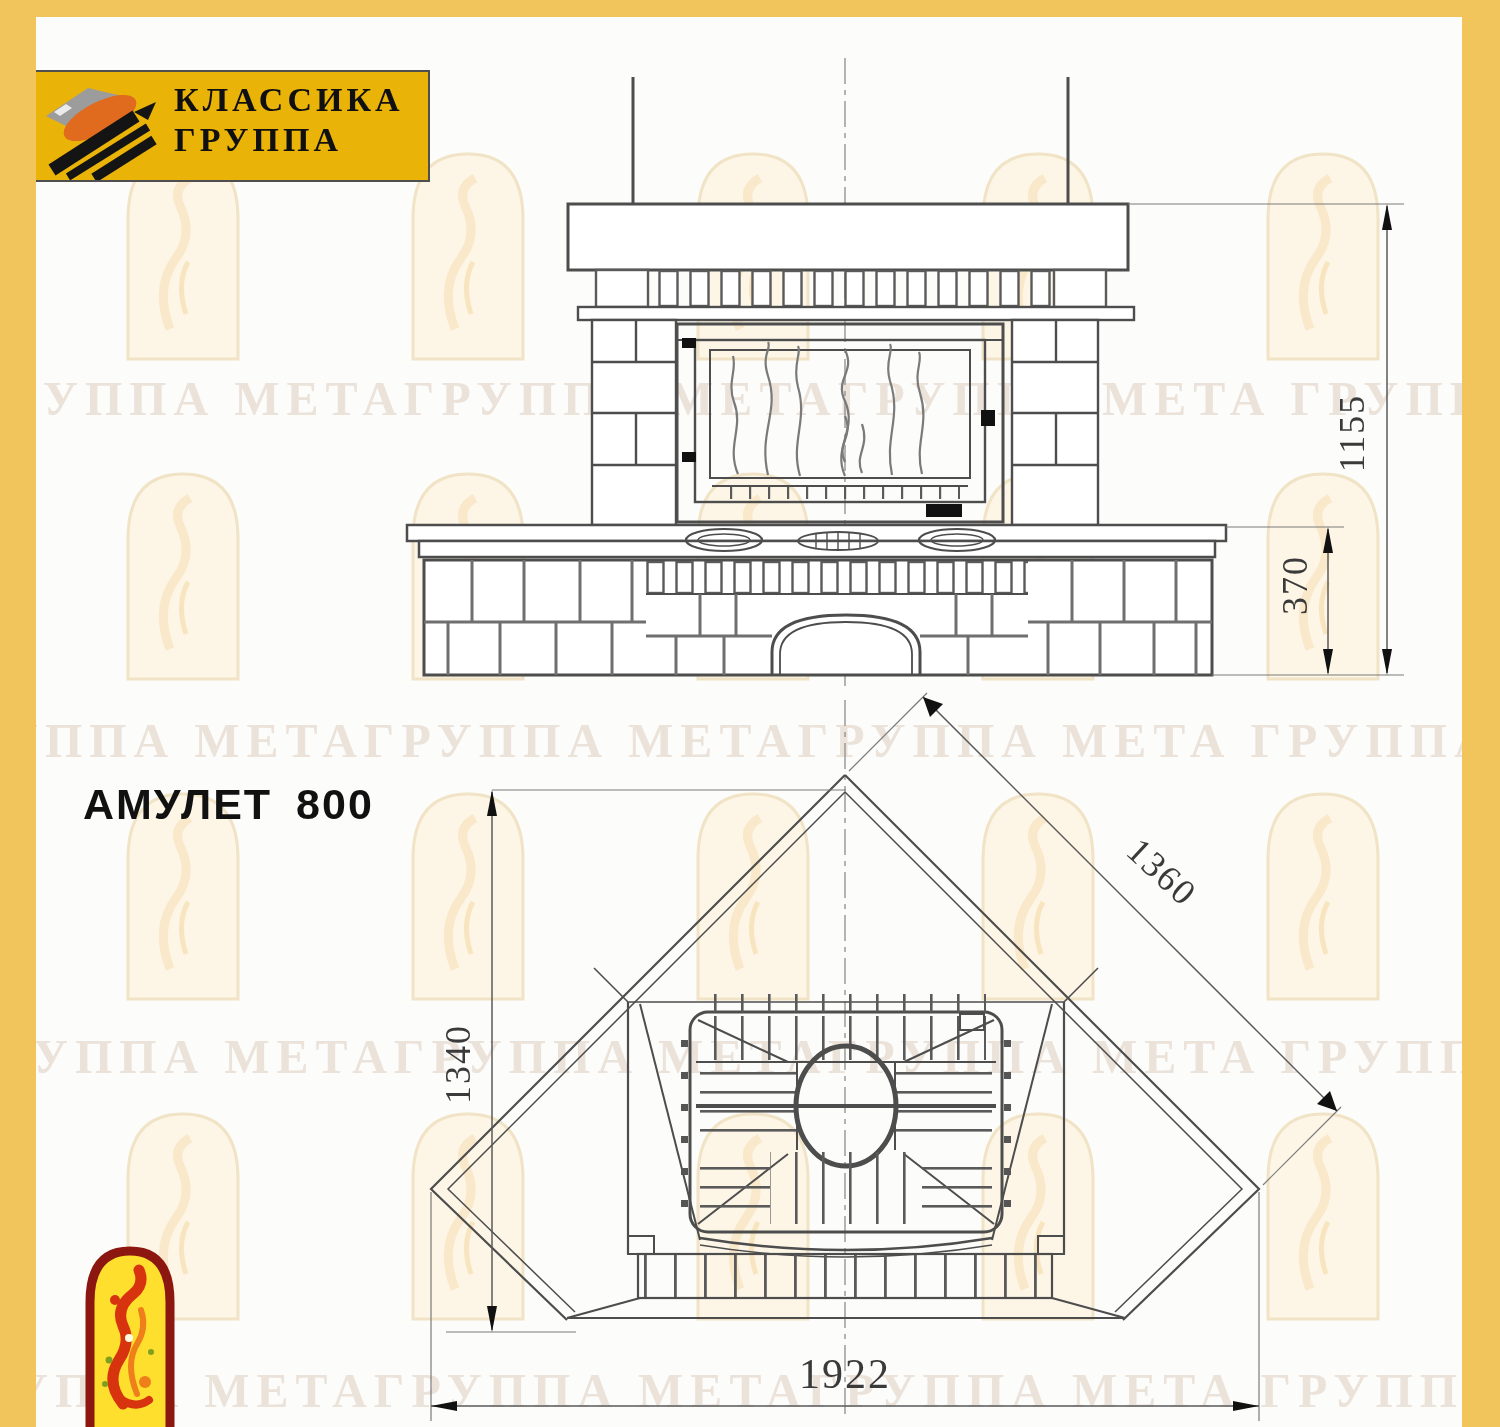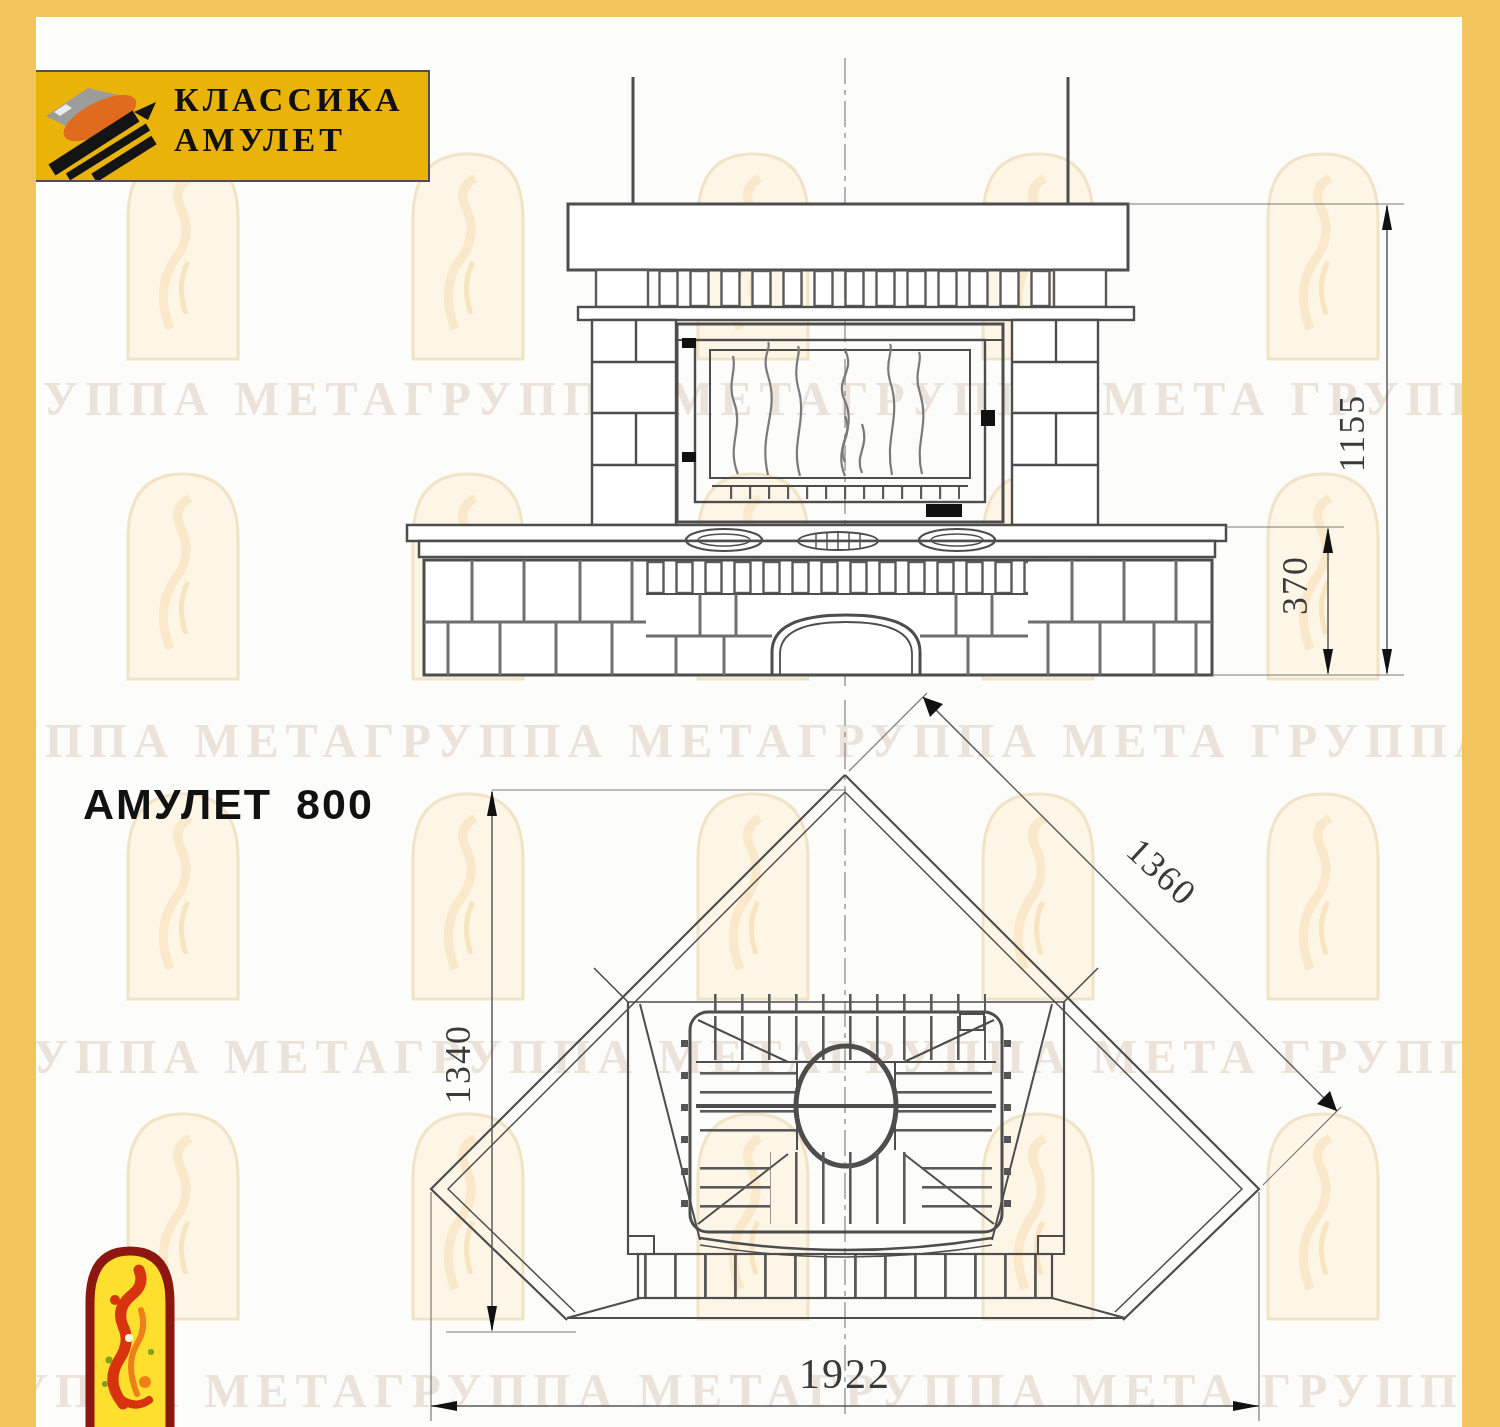--- a/index.html
+++ b/index.html
@@ -333,21 +333,21 @@
       <polygon points="8,42 50,14 84,22 36,56" fill="#9c9c9c"></polygon>
       <polygon points="16,38 28,30 34,34 22,42" fill="#ffffff" opacity="0.8"></polygon>
       <ellipse cx="62" cy="44" rx="40" ry="16" transform="rotate(-27 62 44)" fill="#E06A1E"></ellipse>
       <line x1="14" y1="96" x2="98" y2="42" stroke="#141414" stroke-width="13"></line>
       <line x1="30" y1="103" x2="110" y2="53" stroke="#141414" stroke-width="8"></line>
       <line x1="56" y1="104" x2="116" y2="66" stroke="#141414" stroke-width="10"></line>
       <polygon points="96,38 118,28 110,46" fill="#141414"></polygon>
     </svg>
     <div class="logo-text">
       <div>КЛАССИКА</div>
-      <div>АМУЛЕТ</div>
+      <div>ГРУППА</div>
     </div>
   </div>
 
   <svg class="firebird" viewBox="0 0 90 190">
     <path d="M5,190 L5,60 Q5,9 45,9 Q85,9 85,60 L85,190 Z" fill="#FFDF2E" stroke="#8C1710" stroke-width="9"></path>
     <path d="M38,162 Q20,140 34,118 Q46,100 38,84 Q30,66 48,52 Q60,42 54,28" fill="none" stroke="#D7330F" stroke-width="11" stroke-linecap="round"></path>
     <path d="M52,152 Q40,122 52,102 Q62,86 56,68" fill="none" stroke="#EF7F1A" stroke-width="6" stroke-linecap="round"></path>
     <path d="M34,156 Q50,168 64,158" fill="none" stroke="#D7330F" stroke-width="8" stroke-linecap="round"></path>
     <circle cx="30" cy="58" r="5" fill="#D7330F"></circle>
     <circle cx="60" cy="140" r="6" fill="#EF7F1A"></circle>

